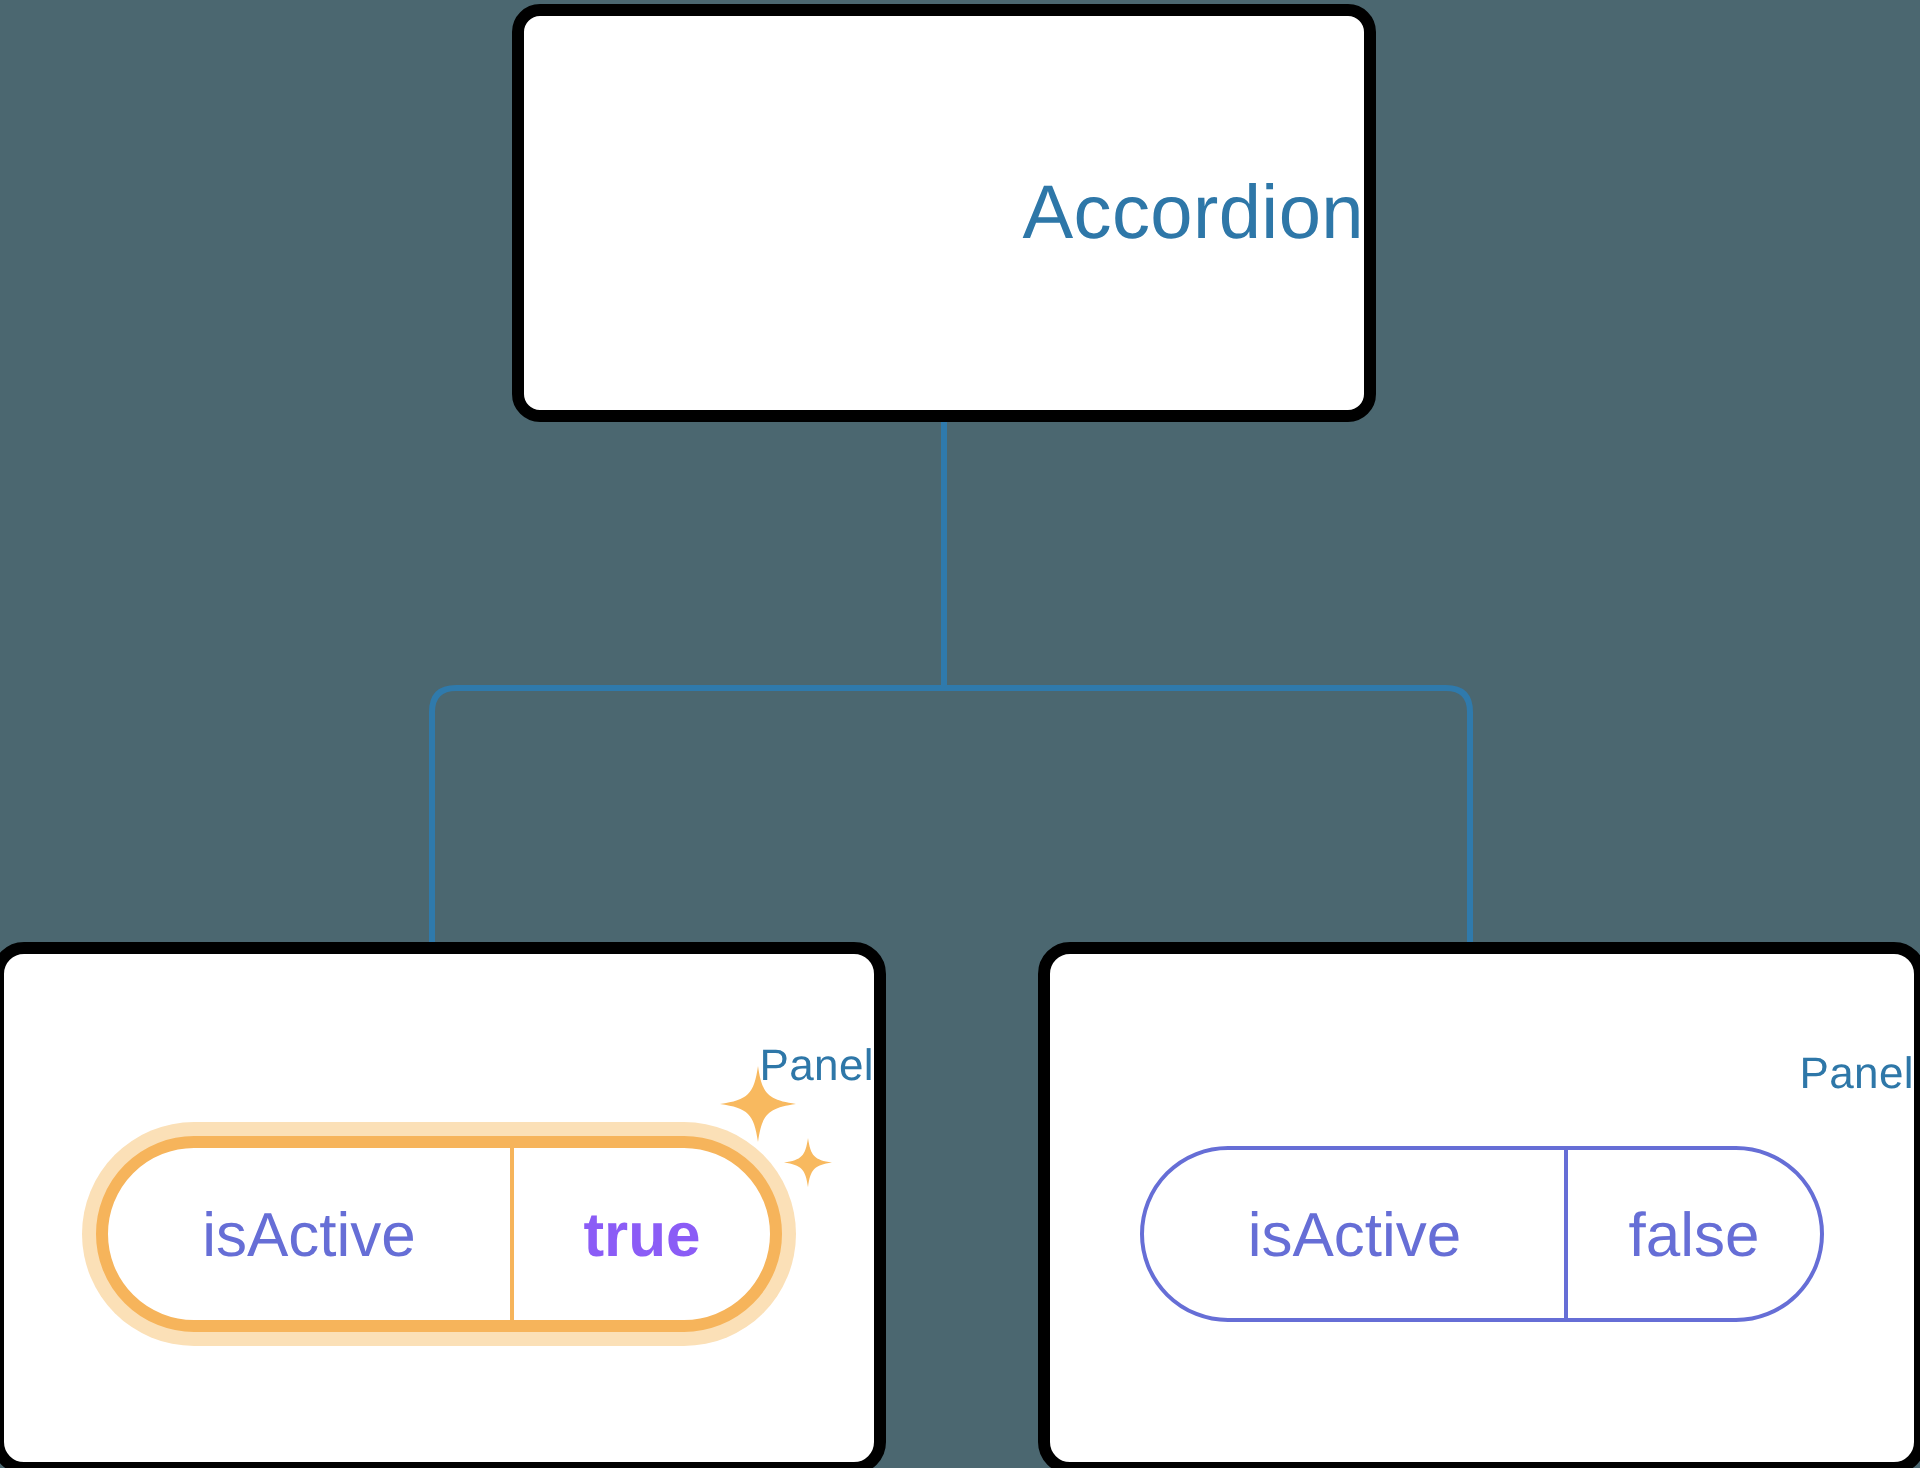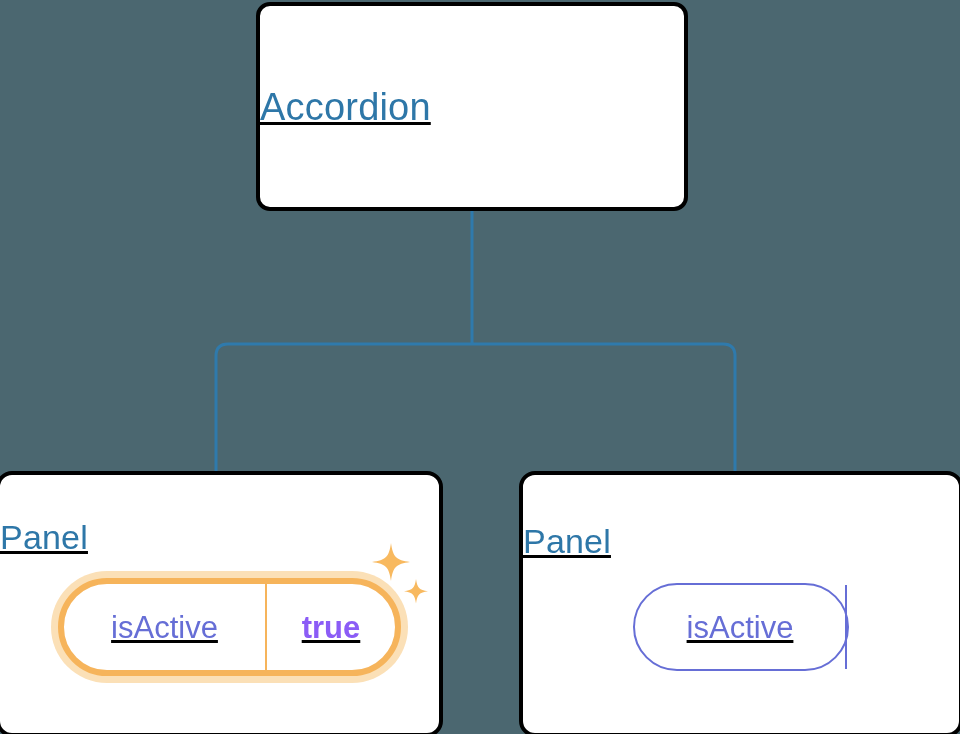--- a/index.html
+++ b/index.html
@@ -29,27 +29,26 @@
     top: 0;
     width: 960px;
     height: 734px;
     pointer-events: none;
   }
 
   
   .node-card {
     position: absolute;
     background: #ffffff;
-    border: 4px solid #000000;
+    border: 6px solid #000000;
     border-radius: 14px;
     box-sizing: border-box;
     display: flex;
     flex-direction: column;
-    align-items: flex-start;
-    text-decoration: underline;
+    align-items: flex-end;
   }
 
   .card-root {
     left: 256px;
     top: 2px;
     width: 432px;
     height: 209px;
     justify-content: center;
   }
 
@@ -65,21 +64,21 @@
   .card-panel-right {
     left: 519px;
     top: 471px;
     width: 444px;
     height: 266px;
     border-radius: 16px;
   }
 
   .node-title {
     color: #2e77a8;
-    font-size: 34px;
+    font-size: 22px;
     font-weight: 400;
     letter-spacing: 0.2px;
     line-height: 1;
     white-space: nowrap;
   }
 
   .card-root .node-title {
     font-size: 38px;
   }
 
@@ -223,17 +222,18 @@
       </svg>
     </div>
   </div>
 
   <div class="node-card card-panel-right">
     <span class="node-title">Panel</span>
 
     <div class="pill-wrap pill-row-right">
       <div class="pill pill-plain">
         <span class="pill-key">isActive</span>
+        <span class="pill-val">false</span>
       </div>
     </div>
   </div>
 
 </div>
 
 </body></html>

